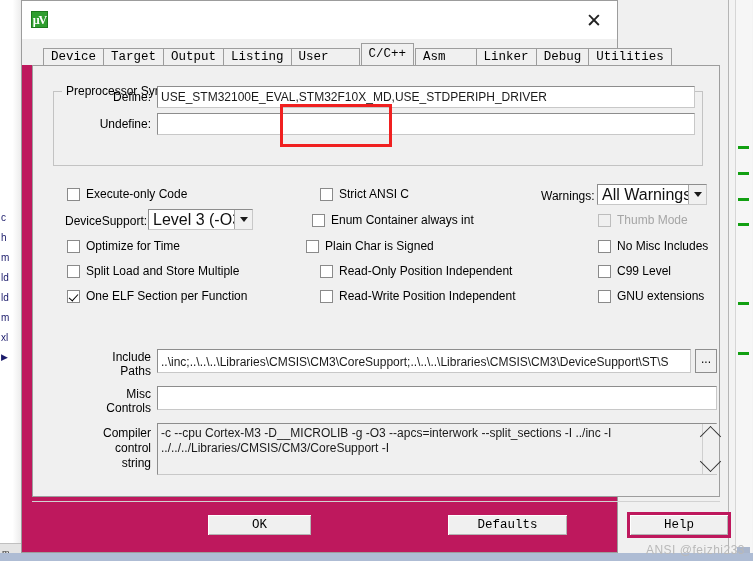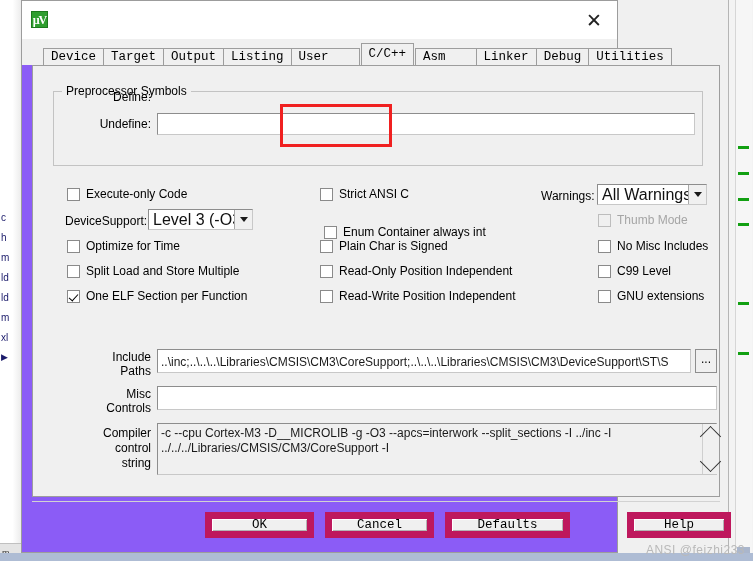--- a/index.html
+++ b/index.html
@@ -61,21 +61,21 @@
   .bg-scroll-thumb {
     position: absolute; right: 2px; bottom: 2px; width: 13px; height: 12px;
     background: #aab6cc;
   }
 
   
   #dialog {
     position: absolute;
     left: 21px; top: 0;
     width: 597px; height: 553px;
-    background: #8b5cf6;
+    background: #be185d;
     border: 1px solid #9c9c9c;
     box-sizing: border-box;
   }
 
   .titlebar {
     position: relative;
     height: 38px;
     background: #ffffff;
     border-bottom: 1px solid #ffffff;
   }
@@ -338,21 +338,21 @@
   .chev.up { transform: rotate(135deg); margin-top: 3px; }
   .chev.dn { transform: rotate(-45deg); margin-bottom: 3px; }
 
   
   .btnrow { position: absolute; left: 0; top: 505px; width: 100%; height: 48px; }
   .btn {
     position: absolute;
     top: 6px;
     height: 26px;
     background: #f0f0f0;
-    border: 7px solid #be185d;
+    border: 3px solid #be185d;
     box-shadow: inset 1px 1px 0 #ffffff, inset -1px -1px 0 #b4b4b4;
     box-sizing: border-box;
     display: flex; align-items: center; justify-content: center;
     font-family: "Liberation Mono", monospace;
     font-size: 12.5px;
     color: #000;
     cursor: pointer;
   }
   #btn-ok      { left: 183px; width: 109px; }
   #btn-cancel  { left: 303px; width: 109px; }
@@ -446,20 +446,21 @@
         <div class="tab">Utilities</div>
       </div>
     </div>
 
     <div class="panel">
 
       <div class="group" id="grp-pre">
         <div class="group-legend">Preprocessor Symbols</div>
       </div>
       <div class="lbl right" style="left:38px; top:24px; width:80px;">Define:</div>
+      <div class="txtfield" style="left:124px; top:20px; width:538px; height:22px;">USE_STM32100E_EVAL,STM32F10X_MD,USE_STDPERIPH_DRIVER</div>
 
       <div class="lbl right" style="left:30px; top:51px; width:88px;">Undefine:</div>
       <div class="txtfield" style="left:124px; top:47px; width:538px; height:22px;"></div>
 
 
       <div class="cbrow" style="left:34px; top:121px;">
         <span class="cbox"></span>
         <span class="cbtext">Execute-only Code</span>
       </div>
 
@@ -481,25 +482,25 @@
       </div>
       <div class="cbrow" style="left:34px; top:223px;">
         <span class="cbox checked"></span>
         <span class="cbtext">One ELF Section per Function</span>
       </div>
 
       <div class="cbrow" style="left:287px; top:121px;">
         <span class="cbox"></span>
         <span class="cbtext">Strict ANSI C</span>
       </div>
-      <div class="cbrow" style="left:291px; top:147px;margin-top:12px;">
+      <div class="cbrow" style="left:279px; top:147px;">
         <span class="cbox"></span>
         <span class="cbtext">Enum Container always int</span>
       </div>
-      <div class="cbrow" style="left:287px; top:173px;">
+      <div class="cbrow" style="left:273px; top:173px;">
         <span class="cbox"></span>
         <span class="cbtext">Plain Char is Signed</span>
       </div>
       <div class="cbrow" style="left:287px; top:198px;">
         <span class="cbox"></span>
         <span class="cbtext">Read-Only Position Independent</span>
       </div>
       <div class="cbrow" style="left:287px; top:223px;">
         <span class="cbox"></span>
         <span class="cbtext">Read-Write Position Independent</span>
@@ -551,21 +552,20 @@
         <div class="dn">
             <span class="chev dn"></span>
           </div>
       </div>
     </div>
 
     <div class="sep"></div>
 
     <div class="btnrow">
       <div class="btn" id="btn-ok">OK</div>
-      <div class="btn" id="btn-cancel">Cancel</div>
       <div class="btn" id="btn-default">Defaults</div>
       <div class="btn" id="btn-help">Help</div>
     </div>
 
     <div id="red-highlight"></div>
   </div>
 
   <div id="watermark">ANSI @feizhi233</div>
   <div class="bottom-strip"></div>
 </div>

